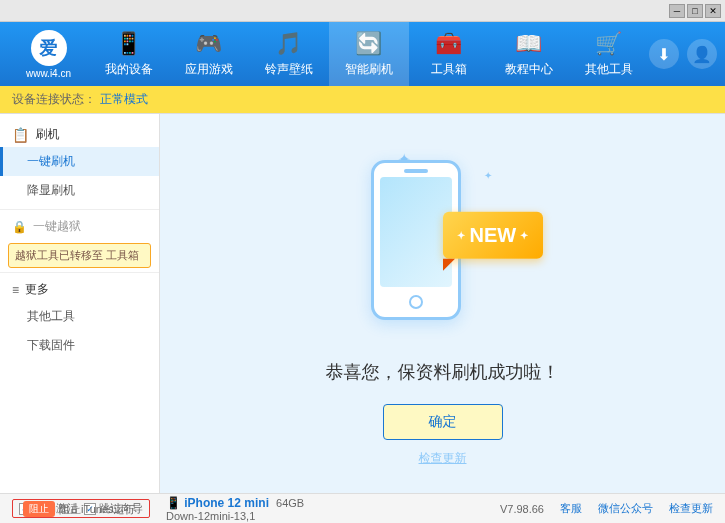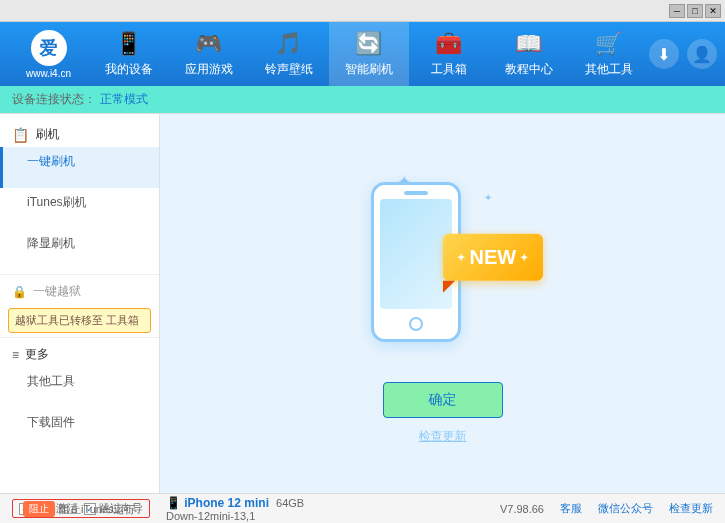--- a/index.html
+++ b/index.html
@@ -84,21 +84,21 @@
       width: 30px; height: 30px;
       background: rgba(255,255,255,0.2);
       border-radius: 50%;
       display: flex; align-items: center; justify-content: center;
       color: #fff; font-size: 16px; cursor: pointer;
     }
 
     
     .status-bar {
       height: 28px;
-      background: #5eead4;
+      background: #fde047;
       border-bottom: 1px solid #ddd;
       display: flex;
       align-items: center;
       padding: 0 12px;
       font-size: 12px;
       color: #333;
     }
     .status-label { color: #666; }
     .status-value { color: #1976d2; font-weight: normal; margin-left: 4px; }
 
@@ -120,21 +120,21 @@
       display: flex; align-items: center;
       padding: 4px 12px;
       font-size: 12px;
       color: #333;
       cursor: pointer;
     }
     .sidebar-section-icon {
       margin-right: 6px; font-size: 14px; color: #1976d2;
     }
     .sidebar-item {
-      padding: 6px 12px 18px 24px;
+      padding: 6px 12px 6px 24px;
       font-size: 12px;
       color: #555;
       cursor: pointer;
       border-left: 3px solid transparent;
     }
     .sidebar-item.active {
       color: #1976d2;
       background: #e3f2fd;
       border-left: 3px solid #1976d2;
     }
@@ -186,21 +186,21 @@
     }
 
     .success-text {
       font-size: 18px;
       color: #333;
       margin-bottom: 20px;
       font-weight: 500;
     }
     .confirm-btn {
       width: 120px; height: 36px;
-      background: #86efac;
+      background: #fef9c3;
       border: 1px solid #1976d2;
       border-radius: 4px;
       color: #1976d2;
       font-size: 14px;
       cursor: pointer;
       margin-bottom: 10px;
       display: flex; align-items: center; justify-content: center;
     }
     .return-btn {
       font-size: 12px;
@@ -312,23 +312,20 @@
 
   <div class="sidebar">
     <div class="sidebar-section-title">
       <span class="sidebar-section-icon">📋</span>
       <span>刷机</span>
     </div>
     <div class="sidebar-item active">
       <span>一键刷机</span>
     </div>
     <div class="sidebar-item">
-      <span>iTunes刷机</span>
-    </div>
-    <div class="sidebar-item">
       <span>降显刷机</span>
     </div>
 
     <div class="sidebar-divider"></div>
 
     <div class="sidebar-section-title" style="color:#999;">
       <span style="margin-right:6px; font-size:12px;">🔒</span>
       <span>一键越狱</span>
     </div>
 
@@ -369,20 +366,21 @@
         <div style="background:linear-gradient(135deg,#ffd54f 0%,#ffab00 100%);color:#fff;font-size:20px;font-weight:bold;padding:12px 14px;border-radius:6px;box-shadow:0 3px 8px rgba(255,171,0,0.4);display:flex;align-items:center;gap:4px;">
           <span style="font-size:10px;">✦</span>
           <span>NEW</span>
           <span style="font-size:10px;">✦</span>
         </div>
 
         <div style="position:absolute;bottom:-12px;left:0;width:0;height:0;border-left:12px solid #e65100;border-bottom:12px solid transparent;"></div>
       </div>
     </div>
 
+    <div class="success-text">恭喜您，保资料刷机成功啦！</div>
 
     <div class="confirm-btn">
       <span>确定</span>
     </div>
 
     <div class="return-btn">检查更新</div>
   </div>
 </div>
 
 <div class="bottom-bar" style="position:relative;">

